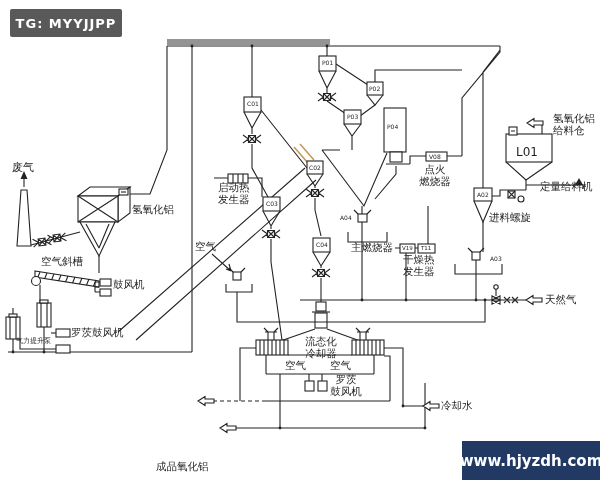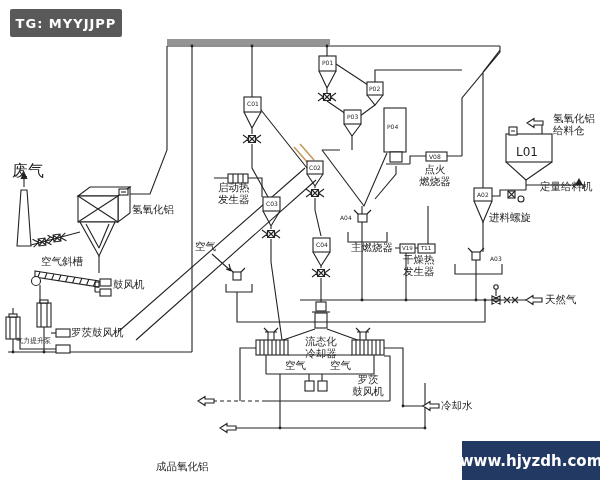--- a/index.html
+++ b/index.html
@@ -1,21 +1,21 @@
 <!DOCTYPE html>
 <html style="--line: #232323; --badge-bg: #595959; --watermark-bg: #223a63; --duct-gray: #949494; --tan: #c49a5a; --furnace-label: #6e3726;"><head>
 <meta charset="utf-8">
 <style>
   html,body{margin:0;padding:0;background:#fff;}
   #stage{position:relative;width:600px;height:480px;background:#fff;overflow:hidden;
          font-family:"DejaVu Sans","Liberation Sans",sans-serif;}
   #diagram-svg{position:absolute;left:0;top:0;}
   .lbl{position:absolute;font-size:10.5px;line-height:1.18;color:#1f1f1f;white-space:pre-line;}
   .lbl.sm{font-size:7px;}
-  .lbl.big{font-size:16px;text-align:right;}
+  .lbl.big{font-size:11px;text-align:right;}
   .lbl.ctr{text-align:center;}
   .tag{position:absolute;font-size:6px;line-height:1;color:#1f1f1f;letter-spacing:0;}
   #tg-badge{position:absolute;left:10px;top:9px;width:112px;height:28px;
     background:var(--badge-bg,#595959);color:#fff;font-weight:bold;font-size:13px;
     letter-spacing:1px;display:flex;align-items:center;justify-content:center;border-radius:2px;}
   #watermark{position:absolute;left:462px;top:441px;width:138px;height:39px;
     background:var(--watermark-bg,#223a63);color:#fff;font-weight:bold;font-size:15px;
     display:flex;align-items:center;justify-content:center;}
   .furnace-lbl{color:var(--furnace-label,#6e3726);}
 </style>
@@ -260,21 +260,21 @@
 发生器</div>
 <div class="lbl" style="left:545px;top:112px;width:50px;margin-left:8px;">氢氧化铝
 给料仓</div>
 <div class="lbl" style="left:540px;top:180px;">定量给料机</div>
 <div class="lbl" style="left:489px;top:211px;">进料螺旋</div>
 <div class="lbl" style="left:545px;top:293px;">天然气</div>
 <div class="lbl ctr" style="left:299px;top:335px;width:44px;">流态化
 冷却器</div>
 <div class="lbl" style="left:285px;top:359px;">空气</div>
 <div class="lbl" style="left:330px;top:359px;">空气</div>
-<div class="lbl ctr" style="left:328px;top:373px;width:36px;margin-left:22px;">罗茨
+<div class="lbl ctr" style="left:328px;top:373px;width:36px;">罗茨
 鼓风机</div>
 <div class="lbl" style="left:441px;top:399px;">冷却水</div>
 <div class="lbl" style="left:156px;top:420px;margin-top:40px;">成品氧化铝</div>
 
 <div class="tag" style="left:322px;top:60px;">P01</div>
 <div class="tag" style="left:369px;top:86px;">P02</div>
 <div class="tag" style="left:347px;top:114px;">P03</div>
 <div class="tag" style="left:387px;top:124px;">P04</div>
 <div class="tag" style="left:247px;top:101px;">C01</div>
 <div class="tag" style="left:309px;top:165px;">C02</div>

